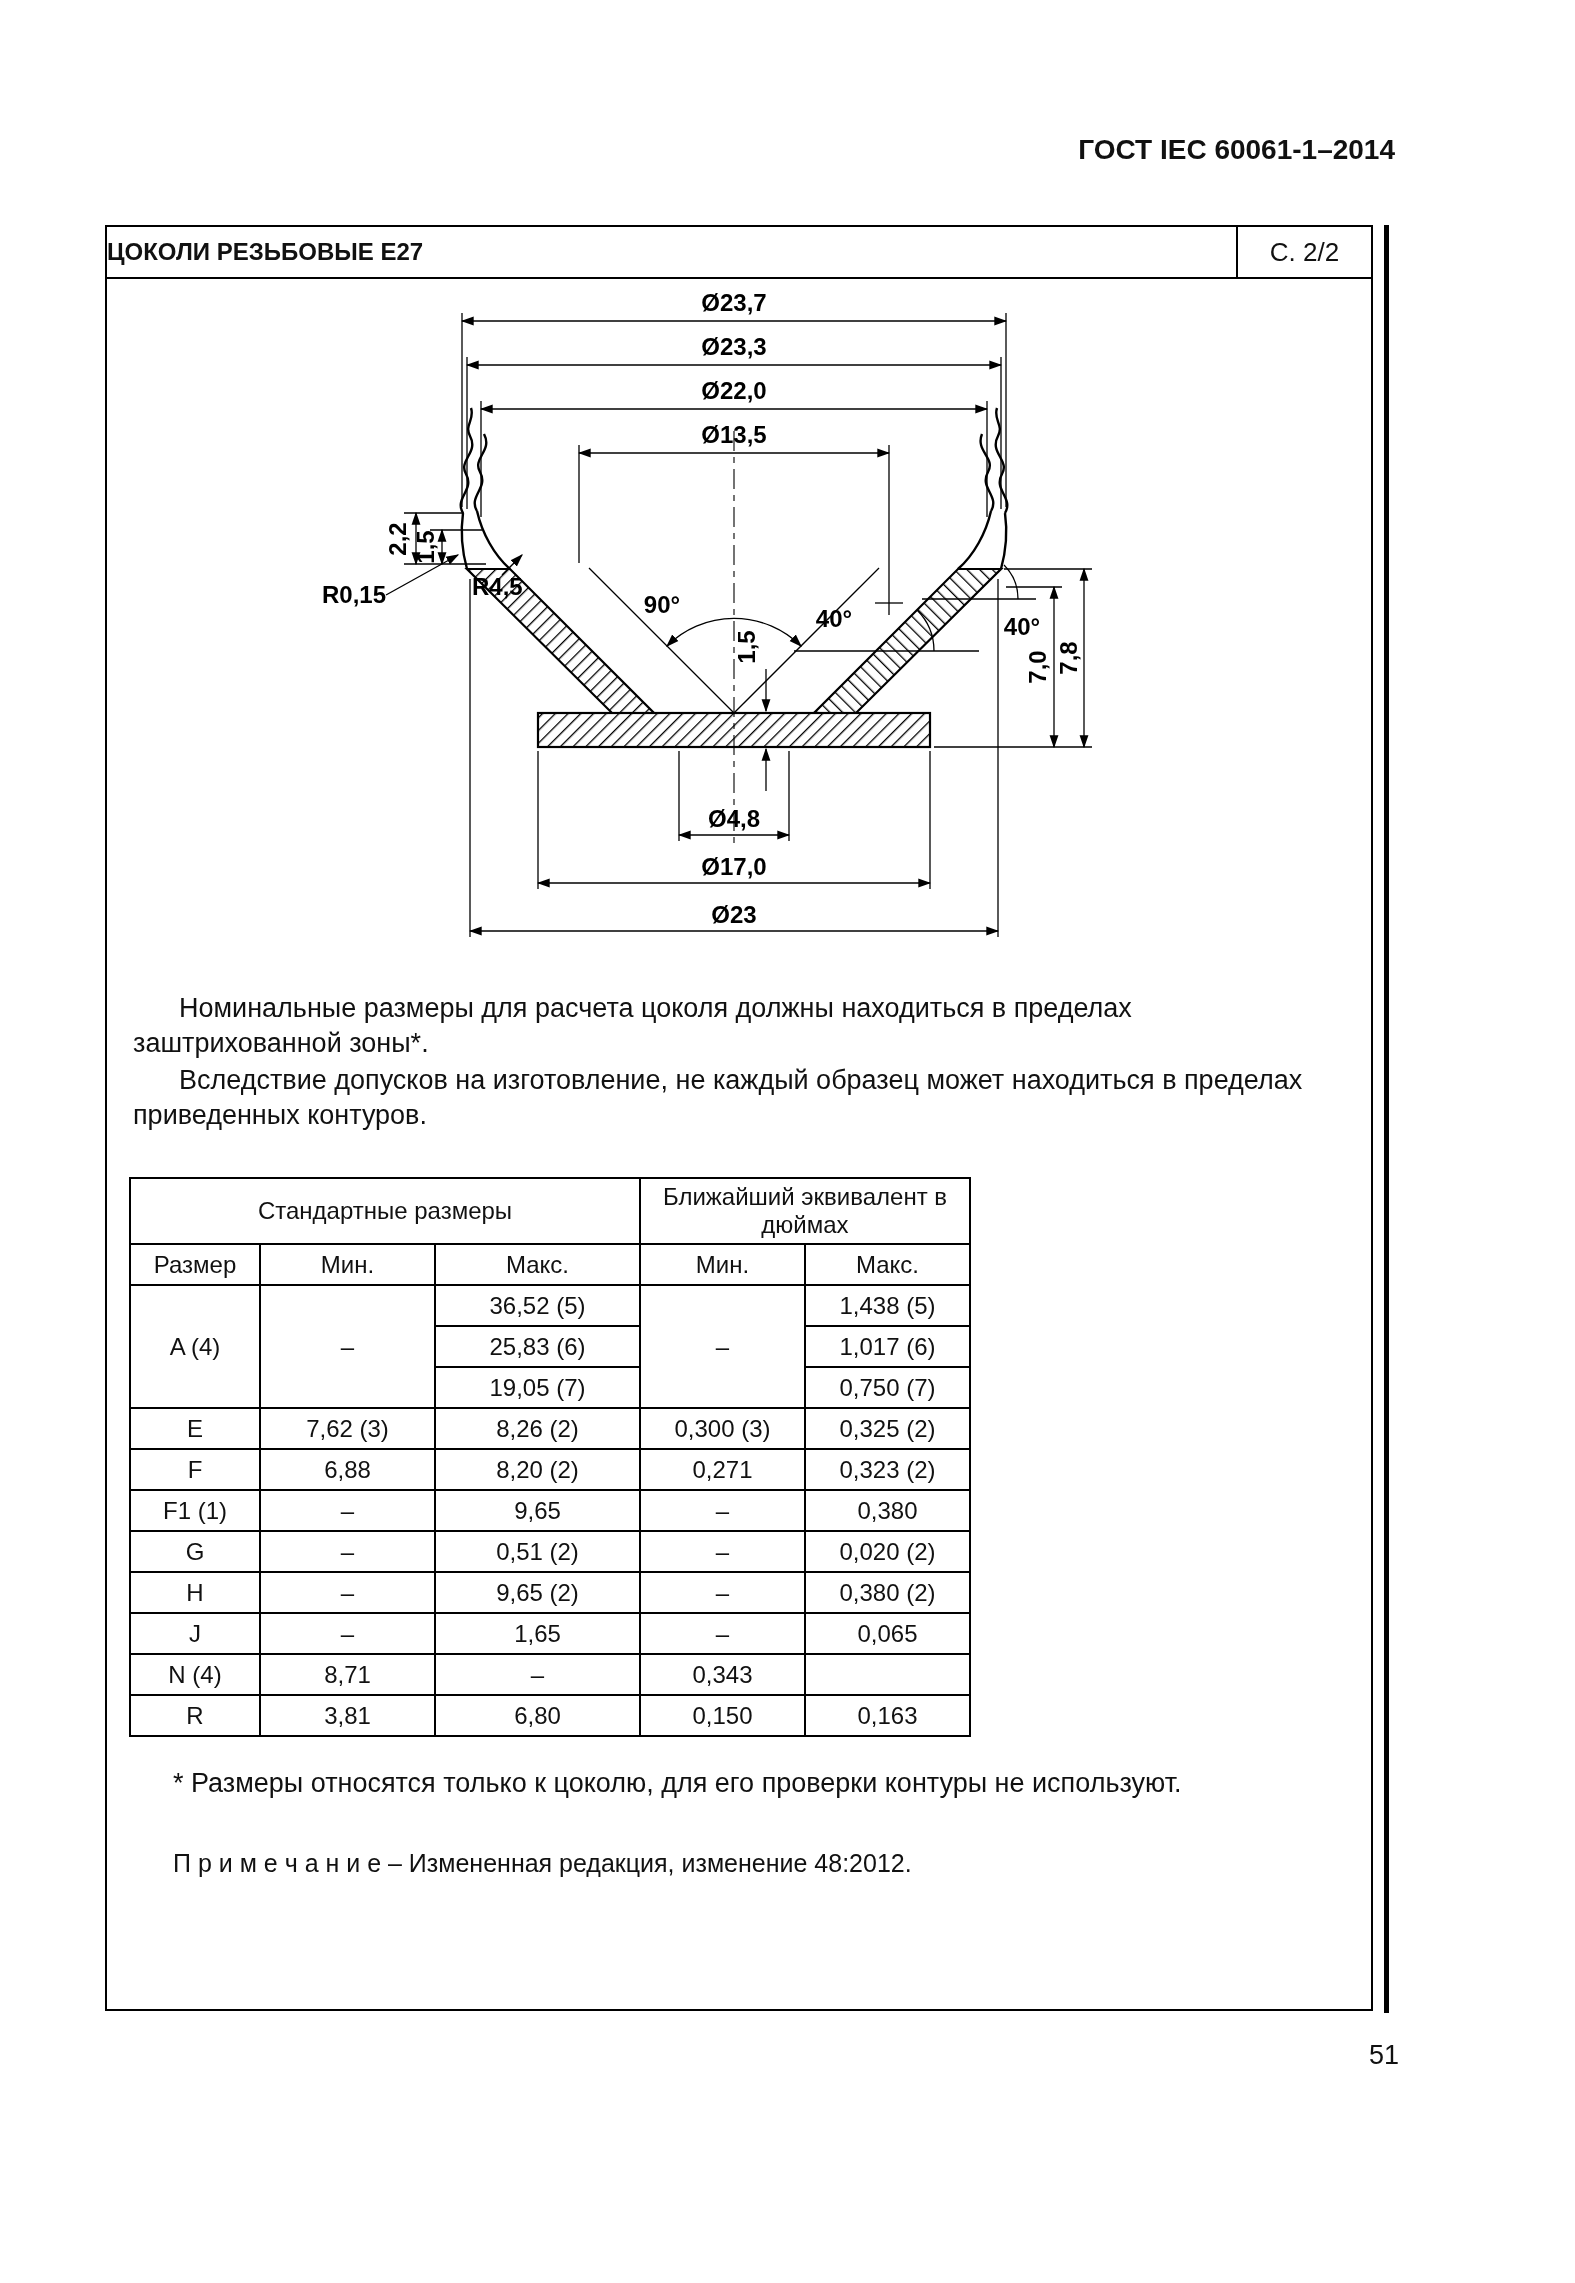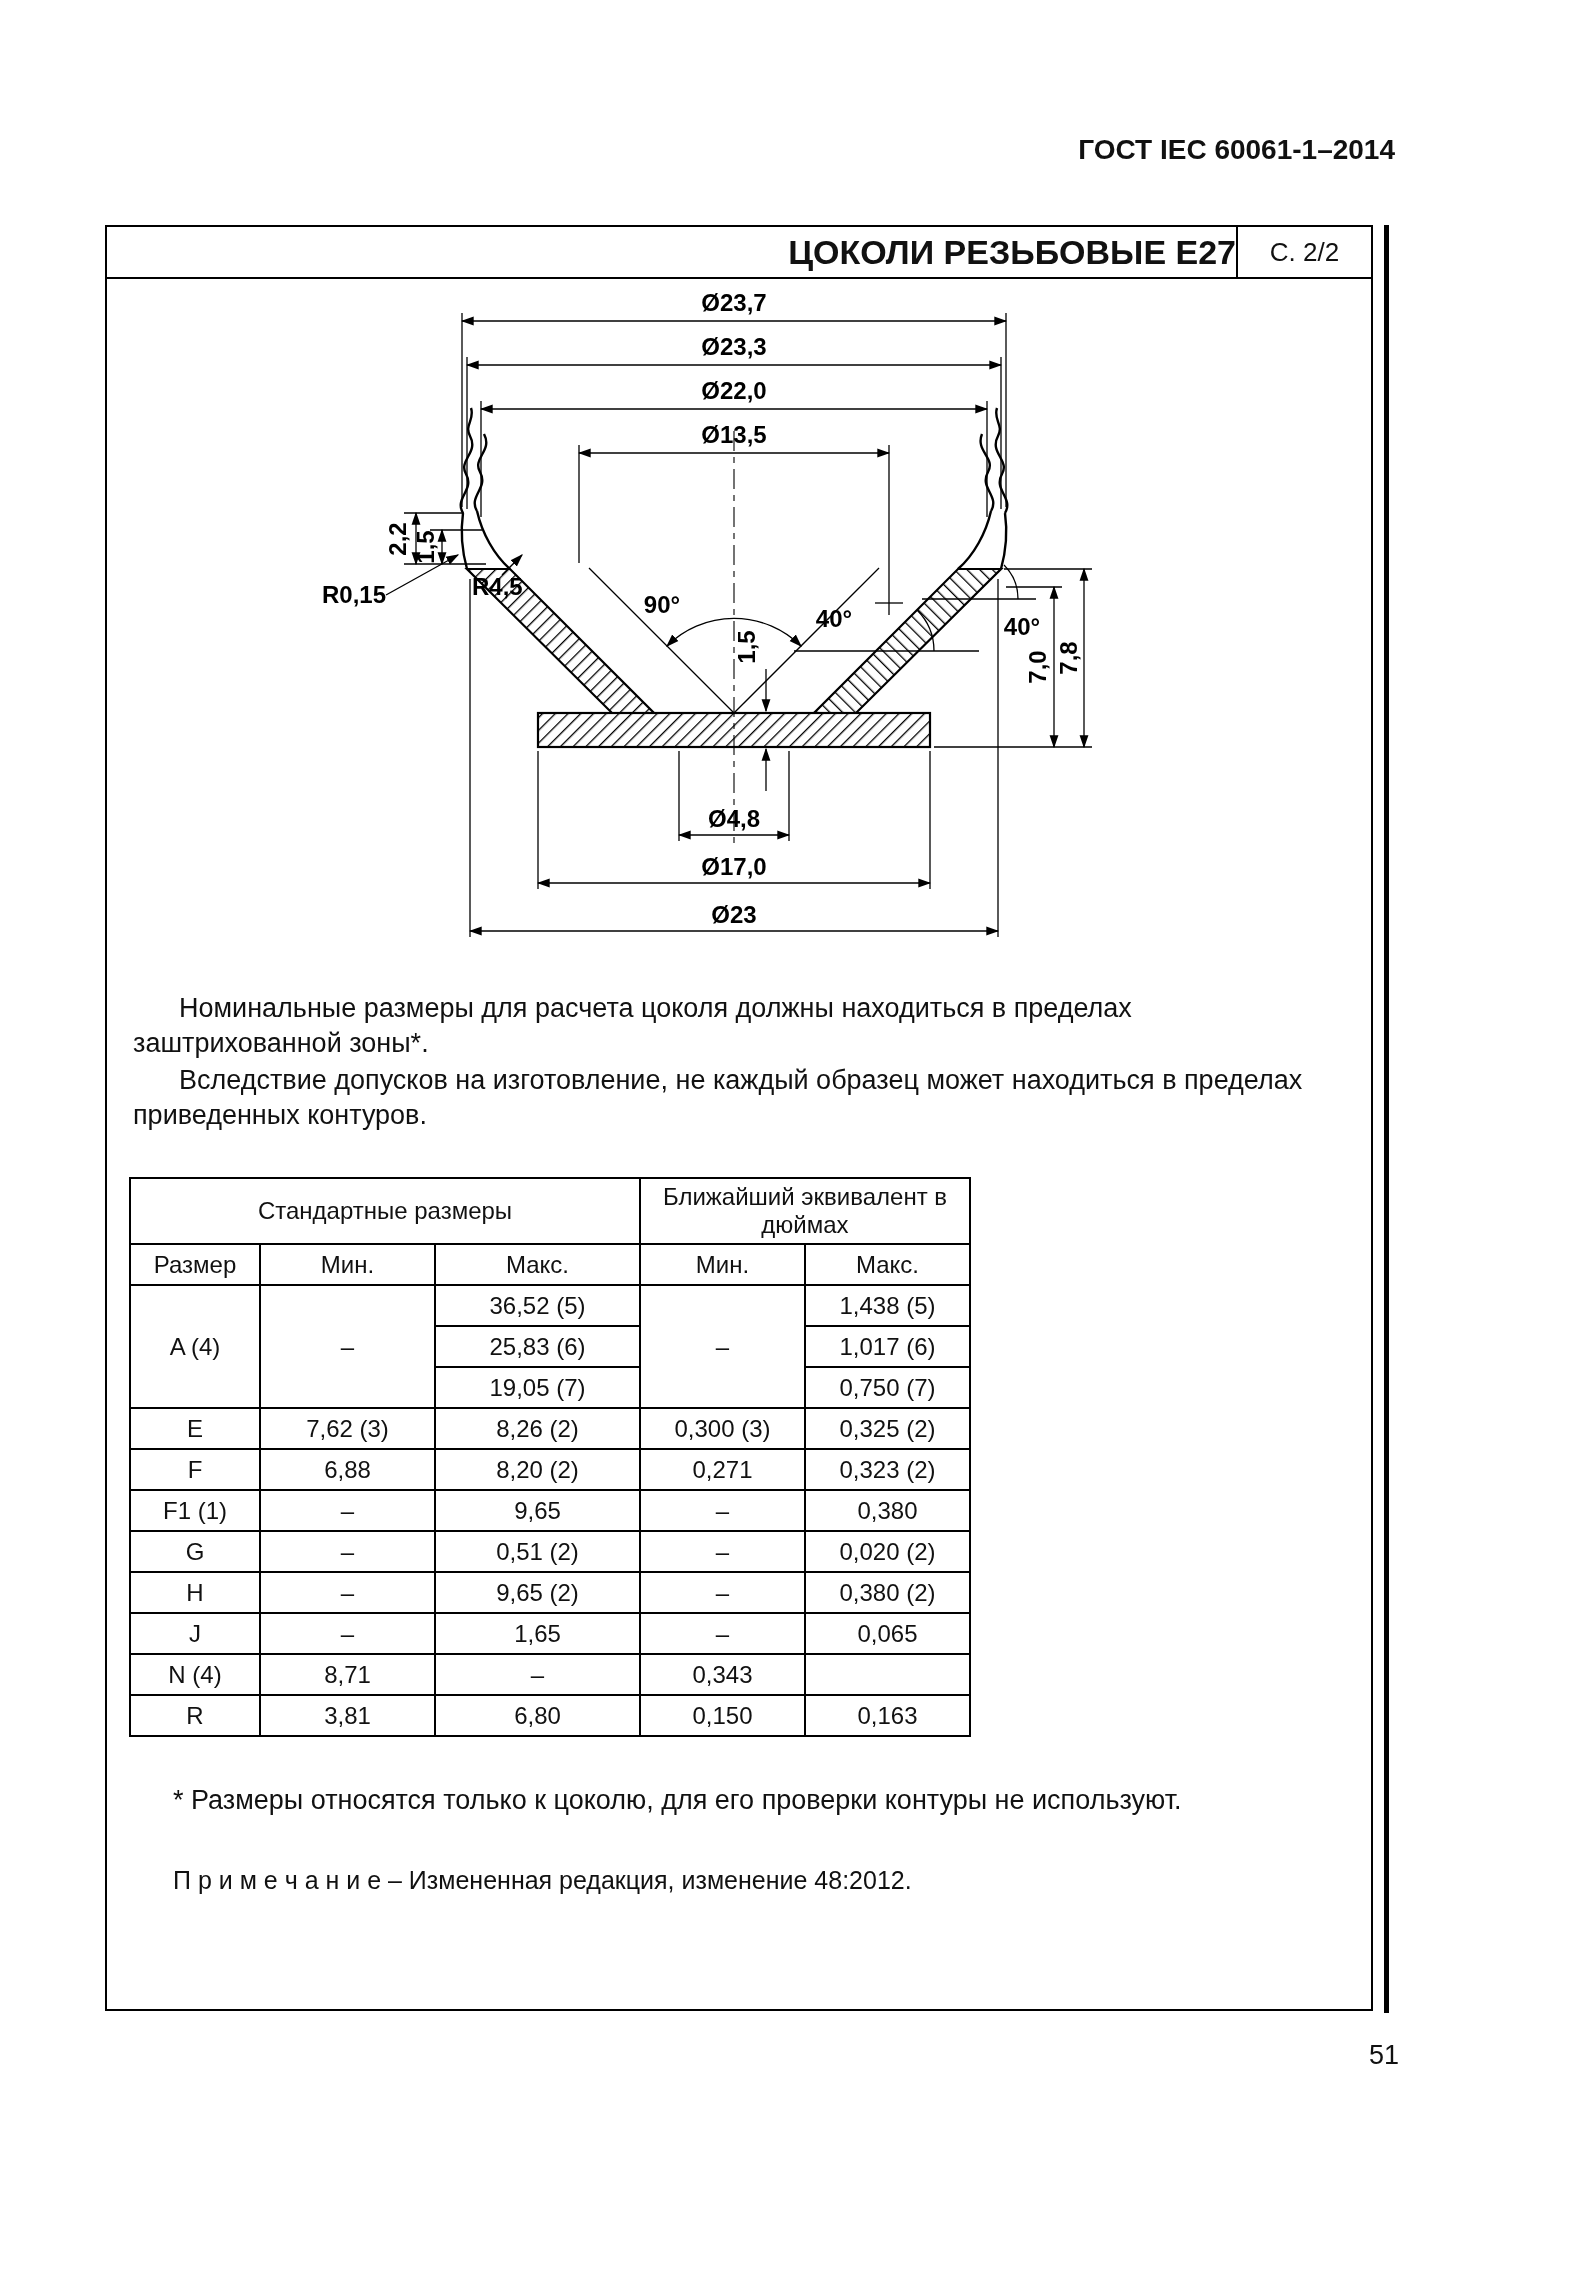--- a/index.html
+++ b/index.html
@@ -7,33 +7,33 @@
     width:1575px; height:2283px; position:relative; background:#ffffff;
     font-family:"Liberation Sans", sans-serif; color:#111;
   }
   .doc-header { position:absolute; top:134px; right:180px; font-size:28px; font-weight:bold; }
   .sheet-box {
     position:absolute; left:105px; top:225px; width:1268px; height:1786px;
     border:2.5px solid #000; box-sizing:border-box; background:#fff;
   }
   .heavy-rule { position:absolute; left:1384px; top:225px; width:5px; height:1788px; background:#000; }
   .sheet-header { display:flex; border-bottom:2.5px solid #000; height:50px; }
-  .sheet-title { flex:1; text-align:right; line-height:50px; font-weight:bold; font-size:34px; }
+  .sheet-title { flex:1; text-align:left; line-height:50px; font-weight:bold; font-size:24px; }
   .sheet-pageref { width:133px; border-left:2.5px solid #000; text-align:center; line-height:50px; font-size:26px; }
   .drawing-title { text-align:center; font-weight:bold; font-size:26px; margin-top:34px; }
   svg.drawing { display:block; margin:4px auto 0; }
   .para { font-size:27px; line-height:1.3; margin:8px 26px 0; text-indent:46px; }
   .flex-row { display:flex; margin:44px 22px 0; gap:20px; align-items:flex-start; }
   table.dim-table { border-collapse:collapse; }
   .dim-table th, .dim-table td {
     border:2px solid #000; text-align:center; font-size:24px; font-weight:normal;
     padding:4px 6px; height:31px; vertical-align:middle; background:#fff;
   }
   .req-text { flex:1; font-size:27px; line-height:1.33; text-align:justify; text-indent:44px; margin:2px 6px 0 6px; }
-  .footnote { font-size:27px; margin:48px 26px 0; padding-left:40px; }
+  .footnote { font-size:27px; margin:31px 26px 0; padding-left:40px; }
   .remark { font-size:25px; margin:50px 26px 0; padding-left:40px; }
   .sheet-footer {
     position:absolute; left:0; right:0; bottom:0; border-top:2.5px solid #000;
     height:46px; line-height:46px; text-align:center; font-weight:bold; font-size:27px;
   }
   .page-number { position:absolute; top:2040px; right:176px; font-size:27px; }
   
   .ol   { fill:none; stroke:#000; stroke-width:2.4; }
   .thin { fill:none; stroke:#000; stroke-width:1.3; }
   .cl   { fill:none; stroke:#000; stroke-width:1.1; stroke-dasharray:20 6 6 6; }

